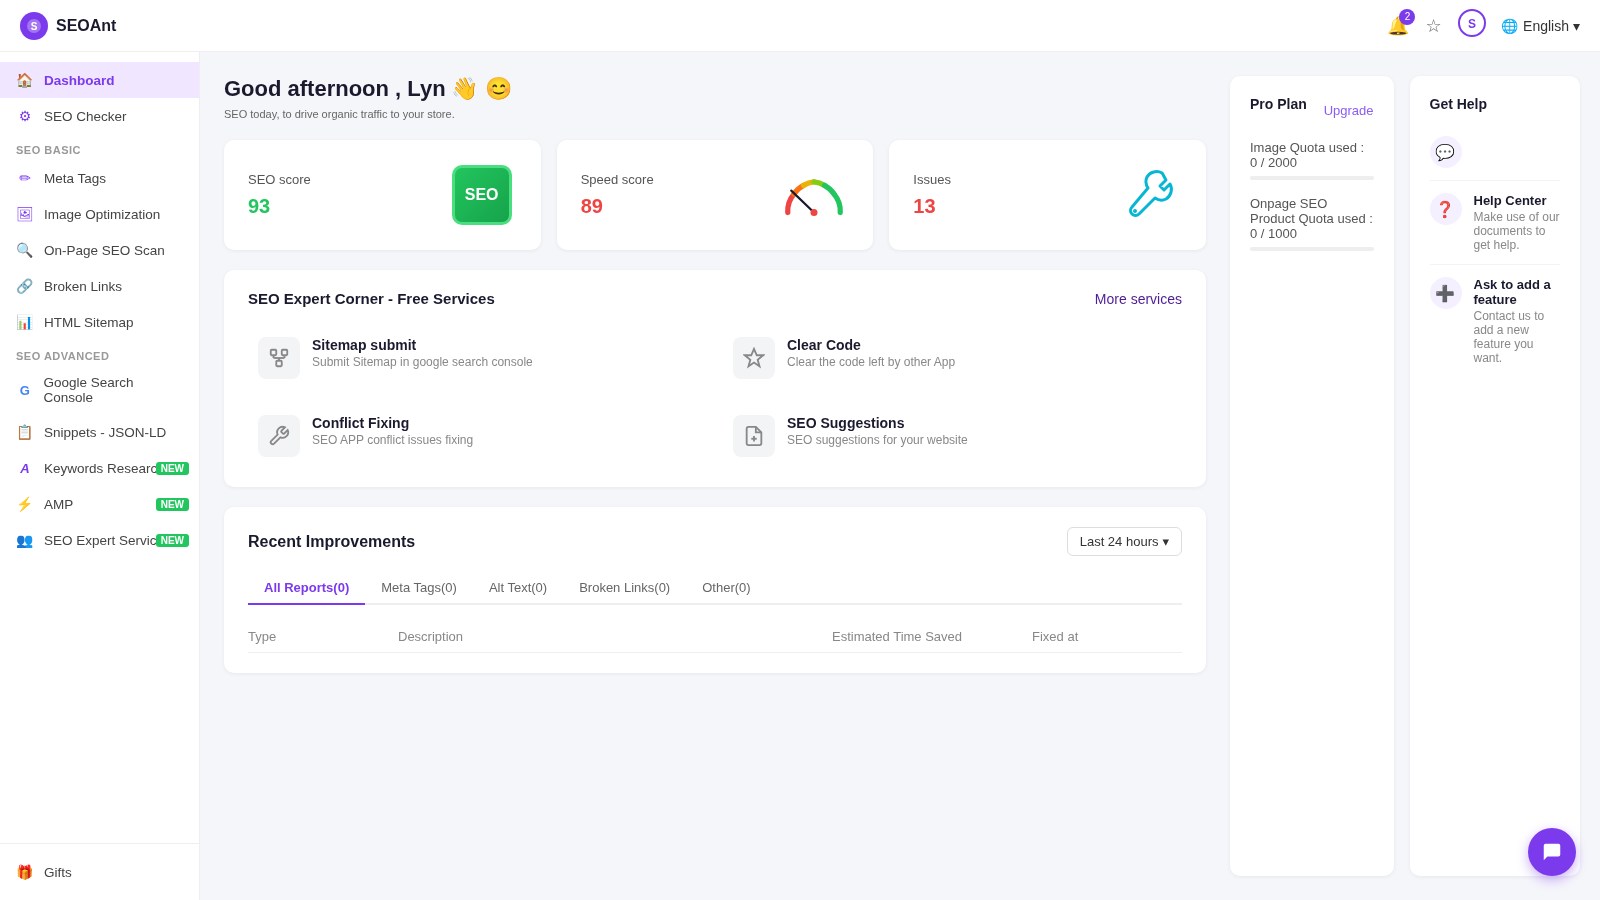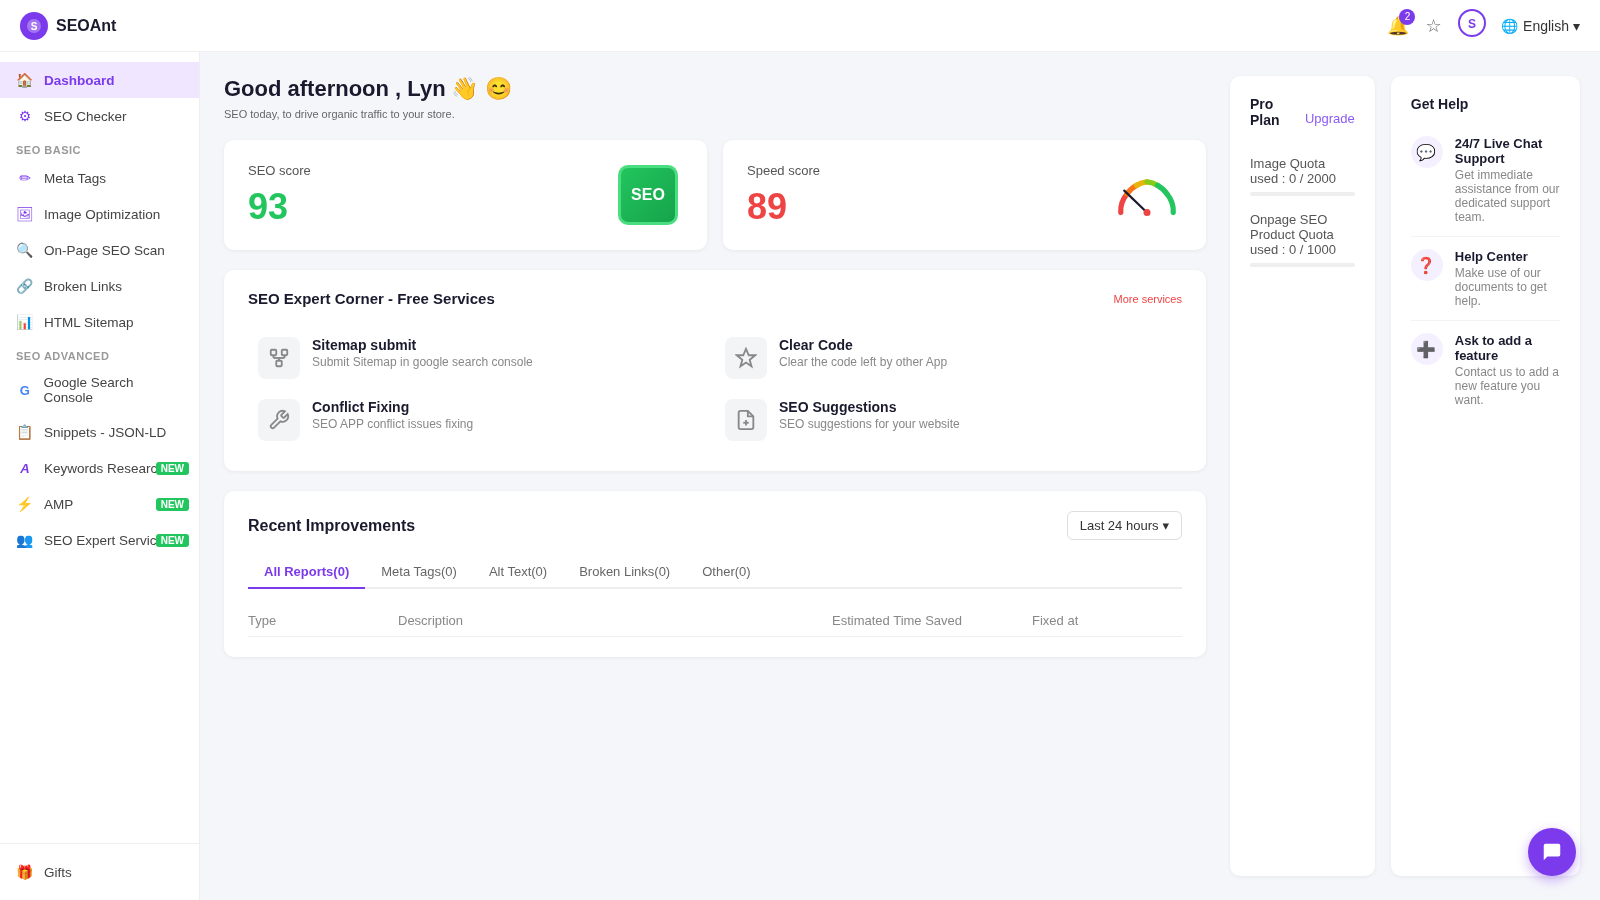--- a/index.html
+++ b/index.html
@@ -29,34 +29,34 @@
 
     
     .main { flex: 1; overflow-y: auto; padding: 24px; }
     .greeting { font-size: 22px; font-weight: 600; color: #1a1a2e; margin-bottom: 6px; }
     .subtitle { font-size: 11px; color: #666; margin-bottom: 20px; }
 
     
     .score-cards { display: flex; gap: 16px; margin-bottom: 20px; }
     .score-card { background: #fff; border-radius: 10px; padding: 20px 24px; flex: 1; box-shadow: 0 1px 4px rgba(0,0,0,0.06); display: flex; align-items: center; justify-content: space-between; }
     .score-card-left .label { font-size: 13px; color: #555; margin-bottom: 8px; }
-    .score-card-left .value { font-size: 36px; font-weight: 700; }
+    .score-card-left .value { font-size: 20px; font-weight: 700; }
     .score-card-left .value.green { color: #22c55e; }
     .score-card-left .value.red { color: #ef4444; }
     .score-card-right { width: 70px; height: 70px; display: flex; align-items: center; justify-content: center; }
 
     
     .seo-icon { background: linear-gradient(135deg, #22c55e, #16a34a); border-radius: 10px; width: 60px; height: 60px; display: flex; align-items: center; justify-content: center; color: white; font-size: 16px; font-weight: 800; border: 3px solid #4ade80; }
 
     
     .expert-section { background: #fff; border-radius: 10px; padding: 20px 24px; margin-bottom: 20px; box-shadow: 0 1px 4px rgba(0,0,0,0.06); }
     .expert-header { display: flex; align-items: center; justify-content: space-between; margin-bottom: 20px; }
     .expert-title { font-size: 15px; font-weight: 600; color: #1a1a2e; }
-    .more-services { color: #ef4444; font-size: 11px; cursor: pointer; }
-    .service-grid { display: grid; grid-template-columns: 1fr 1fr; gap: 0; }
+    .more-services { color: #4c1d95; font-size: 14px; cursor: pointer; }
+    .service-grid { display: grid; grid-template-columns: 1fr 1fr; gap: 16px; }
     .service-item { display: flex; align-items: flex-start; gap: 12px; padding: 10px; border-radius: 8px; cursor: pointer; }
     .service-icon { width: 42px; height: 42px; background: #f3f4f6; border-radius: 8px; display: flex; align-items: center; justify-content: center; font-size: 18px; color: #666; flex-shrink: 0; }
     .service-name { font-size: 14px; font-weight: 600; color: #1a1a2e; margin-bottom: 2px; }
     .service-desc { font-size: 12px; color: #888; }
 
     
     .recent-section { background: #fff; border-radius: 10px; padding: 20px 24px; box-shadow: 0 1px 4px rgba(0,0,0,0.06); }
     .recent-header { display: flex; align-items: center; justify-content: space-between; margin-bottom: 16px; }
     .recent-title { font-size: 16px; font-weight: 600; color: #1a1a2e; }
     .time-filter { border: 1px solid #ddd; border-radius: 6px; padding: 6px 12px; font-size: 13px; color: #333; cursor: pointer; display: flex; align-items: center; gap: 4px; background: white; }
@@ -214,20 +214,32 @@
             <path d="M40,10 A30,30 0 0,1 52,14" stroke="#84cc16" stroke-width="6" fill="none" stroke-linecap="round"></path>
             <path d="M52,14 A30,30 0 0,1 63,24" stroke="#22c55e" stroke-width="6" fill="none" stroke-linecap="round"></path>
             <path d="M63,24 A30,30 0 0,1 70,45" stroke="#22c55e" stroke-width="6" fill="none" stroke-linecap="round"></path>
 
             <line x1="40" y1="45" x2="14" y2="20" stroke="#1a1a2e" stroke-width="2.5" stroke-linecap="round"></line>
             <circle cx="40" cy="45" r="4" fill="#ef4444"></circle>
           </svg>
         </div>
       </div>
 
+      <div class="score-card">
+        <div class="score-card-left">
+          <div class="label">Issues</div>
+          <div class="value red">13</div>
+        </div>
+        <div class="score-card-right">
+          <svg width="60" height="60" viewBox="0 0 60 60">
+            <path d="M45,8 C40,5 33,7 30,12 C28,16 29,20 31,23 L15,42 C13,44 13,47 15,49 C17,51 20,51 22,49 L38,33 C41,35 45,36 49,34 C54,31 56,24 53,19 L47,25 L43,21 L49,15 C47,12 46,9 45,8 Z" fill="none" stroke="#06b6d4" stroke-width="3" stroke-linecap="round" stroke-linejoin="round"></path>
+            <circle cx="18" cy="46" r="2" fill="#06b6d4"></circle>
+          </svg>
+        </div>
+      </div>
     </div>
 
     <div class="expert-section">
       <div class="expert-header">
         <span class="expert-title">SEO Expert Corner - Free Services</span>
         <span class="more-services">More services</span>
       </div>
       <div class="service-grid">
         <div class="service-item">
           <div class="service-icon">
@@ -323,24 +335,20 @@
       <div class="quota-label">Onpage SEO Product Quota used : 0 / 1000</div>
       <div class="quota-bar">
         <div class="quota-bar-fill" style="width:0%"></div>
       </div>
     </div>
 
     <div class="panel-card">
       <div class="panel-title">Get Help</div>
       <div class="help-item">
         <div class="help-icon">💬</div>
-        <div>
-          <div class="help-name">24/7 Live Chat Support</div>
-          <div class="help-desc">Get immediate assistance from our dedicated support team.</div>
-        </div>
       </div>
       <div class="help-item">
         <div class="help-icon">❓</div>
         <div>
           <div class="help-name">Help Center</div>
           <div class="help-desc">Make use of our documents to get help.</div>
         </div>
       </div>
       <div class="help-item">
         <div class="help-icon">➕</div>

